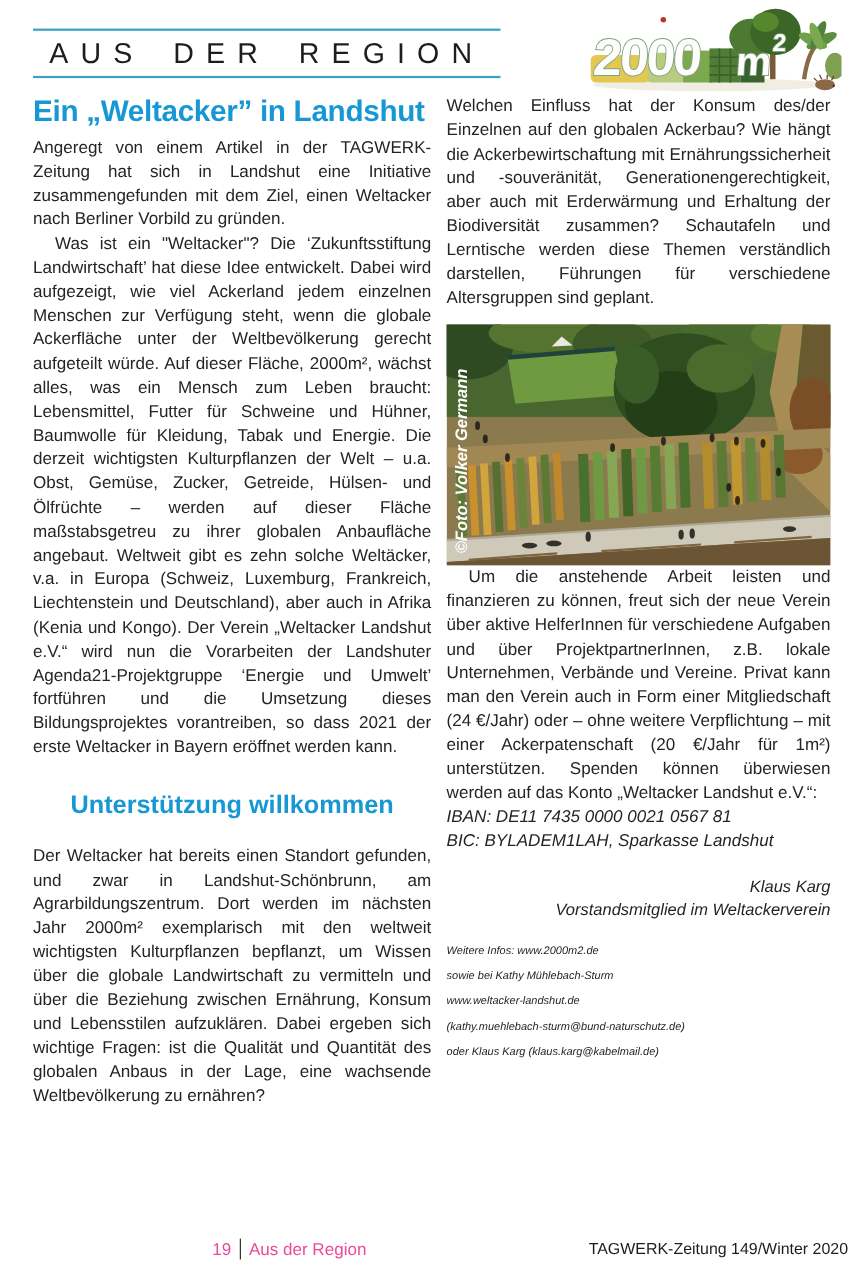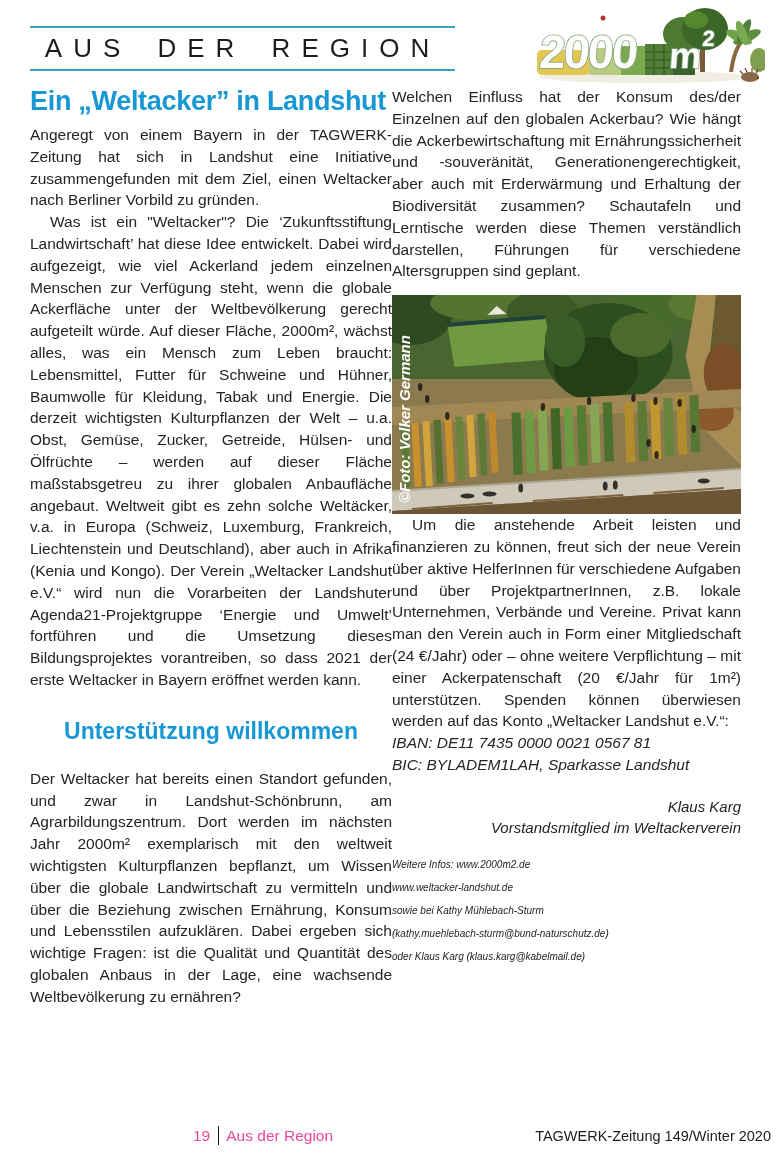--- a/index.html
+++ b/index.html
@@ -12,21 +12,21 @@
     border-top:2px solid #3aa0c4; border-bottom:2px solid #3aa0c4;
     padding:6px 0 7px; text-align:center; }
   .kicker { font-size:26px; line-height:28px; letter-spacing:11px; word-spacing:8px;
     color:#1d1d1b; font-weight:400; white-space:nowrap; }
 
   
   .logo { position:absolute; left:533px; top:4px; width:232px; height:84px; }
 
   
   .columns { position:absolute; left:30px; top:86px; width:725px;
-    display:grid; grid-template-columns:362px 349px; }
+    display:grid; grid-template-columns:362px 349px; column-gap:14px; }
 
   h1.article-title { font-size:27px; line-height:31px; font-weight:bold;
     color:#1798d5; letter-spacing:-0.3px; margin:0 0 7px 0; }
 
   p.body { font-size:15.5px; line-height:21.8px; text-align:justify;
     hyphens:auto; -webkit-hyphens:auto; color:#272325; }
   p.indent { text-indent:20px; }
 
   h2.subhead { font-size:23px; line-height:26px; font-weight:bold; color:#1798d5;
     text-align:center; margin:27px 0 24px 0; }
@@ -92,21 +92,21 @@
         <text x="140" y="64" font-size="36">m</text>
         <text x="172" y="42" font-size="22">2</text>
       </g>
     </svg>
   </div>
 
   <div class="columns">
 
     <div class="col-left">
       <h1 class="article-title">Ein „Weltacker” in Landshut</h1>
-      <p class="body">Angeregt von einem Bayern in der TAGWERK-Zeitung hat sich in Landshut eine Initiative zusammengefunden mit dem Ziel, einen Weltacker nach Berliner Vorbild zu gründen.</p>
+      <p class="body">Angeregt von einem Artikel in der TAGWERK-Zeitung hat sich in Landshut eine Initiative zusammengefunden mit dem Ziel, einen Weltacker nach Berliner Vorbild zu gründen.</p>
       <p class="body indent">Was ist ein "Weltacker"? Die ‘Zukunftsstiftung Landwirtschaft’ hat diese Idee entwickelt. Dabei wird aufgezeigt, wie viel Ackerland jedem einzelnen Menschen zur Verfügung steht, wenn die globale Ackerfläche unter der Weltbevölkerung gerecht aufgeteilt würde. Auf dieser Fläche, 2000m², wächst alles, was ein Mensch zum Leben braucht: Lebensmittel, Futter für Schweine und Hühner, Baumwolle für Kleidung, Tabak und Energie. Die derzeit wichtigsten Kulturpflanzen der Welt – u.a. Obst, Gemüse, Zucker, Getreide, Hülsen- und Ölfrüchte – werden auf dieser Fläche maßstabsgetreu zu ihrer globalen Anbaufläche angebaut. Weltweit gibt es zehn solche Weltäcker, v.a. in Europa (Schweiz, Luxemburg, Frankreich, Liechtenstein und Deutschland), aber auch in Afrika (Kenia und Kongo). Der Verein „Weltacker Landshut e.V.“ wird nun die Vorarbeiten der Landshuter Agenda21-Projektgruppe ‘Energie und Umwelt’ fortführen und die Umsetzung dieses Bildungsprojektes vorantreiben, so dass 2021 der erste Weltacker in Bayern eröffnet werden kann.</p>
       <h2 class="subhead">Unterstützung willkommen</h2>
       <p class="body">Der Weltacker hat bereits einen Standort gefunden, und zwar in Landshut-Schönbrunn, am Agrarbildungszentrum. Dort werden im nächsten Jahr 2000m² exemplarisch mit den weltweit wichtigsten Kulturpflanzen bepflanzt, um Wissen über die globale Landwirtschaft zu vermitteln und über die Beziehung zwischen Ernährung, Konsum und Lebensstilen aufzuklären. Dabei ergeben sich wichtige Fragen: ist die Qualität und Quantität des globalen Anbaus in der Lage, eine wachsende Weltbevölkerung zu ernähren?</p>
     </div>
 
     <div class="col-right">
       <p class="body">Welchen Einfluss hat der Konsum des/der Einzelnen auf den globalen Ackerbau? Wie hängt die Ackerbewirtschaftung mit Ernährungssicherheit und -souveränität, Generationengerechtigkeit, aber auch mit Erderwärmung und Erhaltung der Biodiversität zusammen? Schautafeln und Lerntische werden diese Themen verständlich darstellen, Führungen für verschiedene Altersgruppen sind geplant.</p>
 
       <figure class="photo">
         <svg viewBox="0 0 347 219" preserveAspectRatio="none">
@@ -202,22 +202,22 @@
       <div class="iban-line">IBAN: DE11 7435 0000 0021 0567 81</div>
       <div class="iban-line">BIC: BYLADEM1LAH, Sparkasse Landshut</div>
 
       <div class="byline">
         <div>Klaus Karg</div>
         <div>Vorstandsmitglied im Weltackerverein</div>
       </div>
 
       <div class="contact">
         <div>Weitere Infos: www.2000m2.de</div>
+        <div>sowie bei Kathy Mühlebach-Sturm</div>
         <div>www.weltacker-landshut.de</div>
-        <div>sowie bei Kathy Mühlebach-Sturm</div>
         <div>(kathy.muehlebach-sturm@bund-naturschutz.de)</div>
         <div>oder Klaus Karg (klaus.karg@kabelmail.de)</div>
       </div>
     </div>
   </div>
 
   <div class="footer-left">
     <span>19</span><span class="sep"></span><span>Aus der Region</span>
   </div>
   <div class="footer-right">TAGWERK-Zeitung 149/Winter 2020</div>

